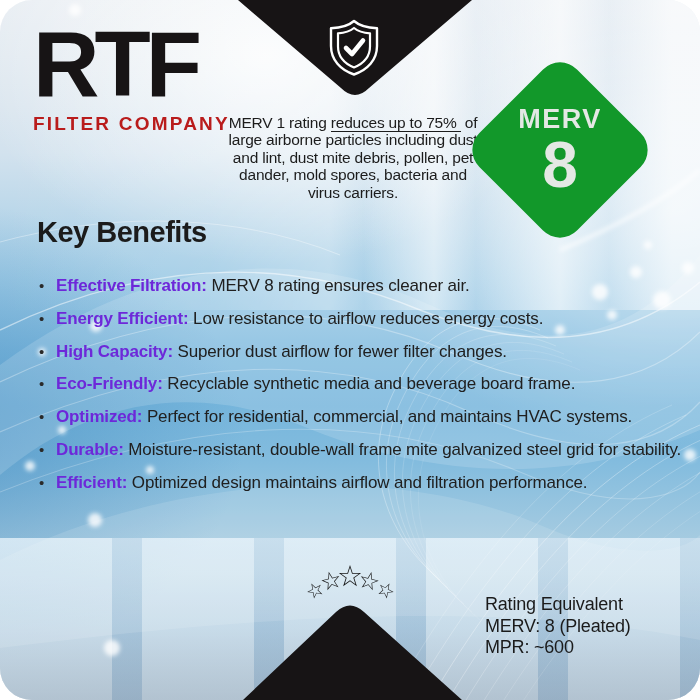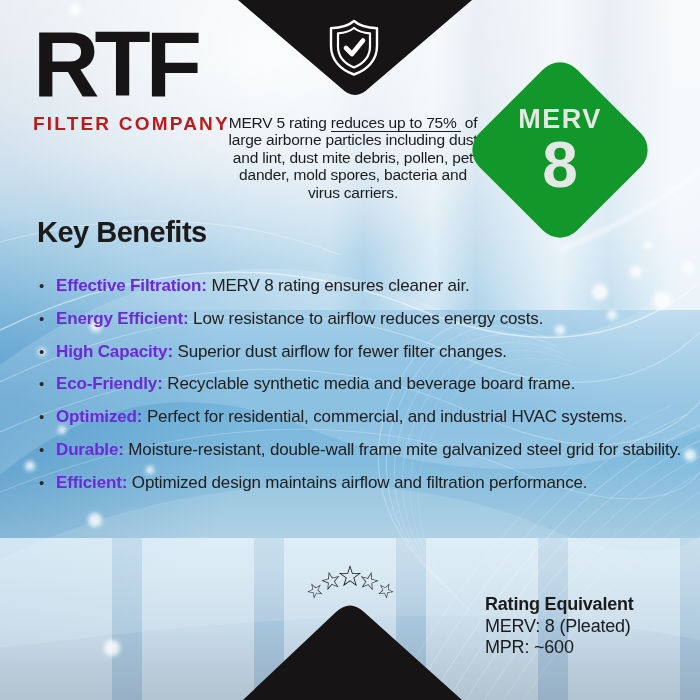--- a/index.html
+++ b/index.html
@@ -1,19 +1,20 @@
 <!DOCTYPE html>
 <html><head>
 <meta charset="utf-8">
 <style>
   html,body{margin:0;padding:0;background:#ffffff;}
   .canvas{
     position:relative;width:700px;height:700px;overflow:hidden;
     font-family:"Liberation Sans","DejaVu Sans",sans-serif;
     color:#1f1f1f;
+    border-radius:32px;
   }
   
   .bg-base{
     position:absolute;inset:0;
     background:
       radial-gradient(ellipse 420px 300px at 38% 8%, rgba(255,255,255,.85), rgba(255,255,255,0) 70%),
       radial-gradient(ellipse 460px 340px at 96% 30%, rgba(255,255,255,.55), rgba(255,255,255,0) 70%),
       radial-gradient(ellipse 430px 330px at -8% 62%, rgba(52,128,185,.50), rgba(52,128,185,0) 70%),
       linear-gradient(180deg,
         #e9eef3 0%, #e2eaf1 8%, #dbe6ef 15%, #d2e2ee 22%,
@@ -93,21 +94,21 @@
   .s1{left:315px;top:590px;font-size:20px;transform:translate(-50%,-50%) rotate(-28deg);}
   .s2{left:331px;top:581px;font-size:24px;transform:translate(-50%,-50%) rotate(-14deg);}
   .s3{left:350px;top:576px;font-size:29px;}
   .s4{left:369px;top:581px;font-size:24px;transform:translate(-50%,-50%) rotate(14deg);}
   .s5{left:386px;top:590px;font-size:20px;transform:translate(-50%,-50%) rotate(28deg);}
   
   .rating{
     position:absolute;left:485px;top:594px;width:210px;
     font-size:18px;line-height:21.5px;color:#1b1b1b;letter-spacing:-0.2px;
   }
-  .rating .r-title{font-weight:bold;}
+  .rating .r-title{font-weight:normal;}
 </style>
 </head>
 <body>
 
 <div class="canvas">
 
   <div class="bg-base"></div>
   <div class="bg-win-top"></div>
   <div class="bg-floor"></div>
   <svg class="bg-waves" width="700" height="700" viewBox="0 0 700 700">
@@ -180,21 +181,21 @@
       <path d="M0,0 H234 L131,88 Q117,102 103,88 Z" fill="#171415"></path>
     </svg>
     <svg class="shield" viewBox="0 0 52 57">
       <path d="M26,2 C21,6.4 13.5,8.8 3,9.3 V27 C3,41 12.5,51 26,55.5 C39.5,51 49,41 49,27 V9.3 C38.5,8.8 31,6.4 26,2 Z" fill="none" stroke="#ffffff" stroke-width="2.4" stroke-linejoin="round"></path>
       <path d="M26,9 C22.4,12 17.5,13.8 10,14.3 V27.5 C10,37.5 16.5,44.5 26,48.5 C35.5,44.5 42,37.5 42,27.5 V14.3 C34.5,13.8 29.6,12 26,9 Z" fill="none" stroke="#ffffff" stroke-width="2.2" stroke-linejoin="round"></path>
       <path d="M18,29 L24,35 L35,21.5" fill="none" stroke="#ffffff" stroke-width="4.6" stroke-linecap="round" stroke-linejoin="round"></path>
     </svg>
   </div>
 
   <div class="caption">
-    <span>MERV 5 rating </span><span class="ul">reduces up to 75%</span><span> of large airborne particles including dust and lint, dust mite debris, pollen, pet dander, mold spores, bacteria and virus carriers.</span>
+    <span>MERV 1 rating </span><span class="ul">reduces up to 75%</span><span> of large airborne particles including dust and lint, dust mite debris, pollen, pet dander, mold spores, bacteria and virus carriers.</span>
   </div>
 
   <div class="badge">
     <div class="badge-inner">
       <div class="badge-merv">MERV</div>
       <div class="badge-num">8</div>
     </div>
   </div>
 
   <div class="kb-title">Key Benefits</div>
@@ -205,21 +206,21 @@
     <li>
       <span class="dot">•</span><span class="b-label">Energy Efficient:</span><span> Low resistance to airflow reduces energy costs.</span>
     </li>
     <li>
       <span class="dot">•</span><span class="b-label">High Capacity:</span><span> Superior dust airflow for fewer filter changes.</span>
     </li>
     <li>
       <span class="dot">•</span><span class="b-label">Eco-Friendly:</span><span> Recyclable synthetic media and beverage board frame.</span>
     </li>
     <li>
-      <span class="dot">•</span><span class="b-label">Optimized:</span><span> Perfect for residential, commercial, and industrial HVAC systems.</span>
+      <span class="dot">•</span><span class="b-label">Optimized:</span><span> Perfect for residential, commercial, and maintains HVAC systems.</span>
     </li>
     <li>
       <span class="dot">•</span><span class="b-label">Durable:</span><span> Moisture-resistant, double-wall frame mite galvanized steel grid for stability.</span>
     </li>
     <li>
       <span class="dot">•</span><span class="b-label">Efficient:</span><span> Optimized design maintains airflow and filtration performance.</span>
     </li>
   </ul>
 
   <span class="star s1">☆</span>

